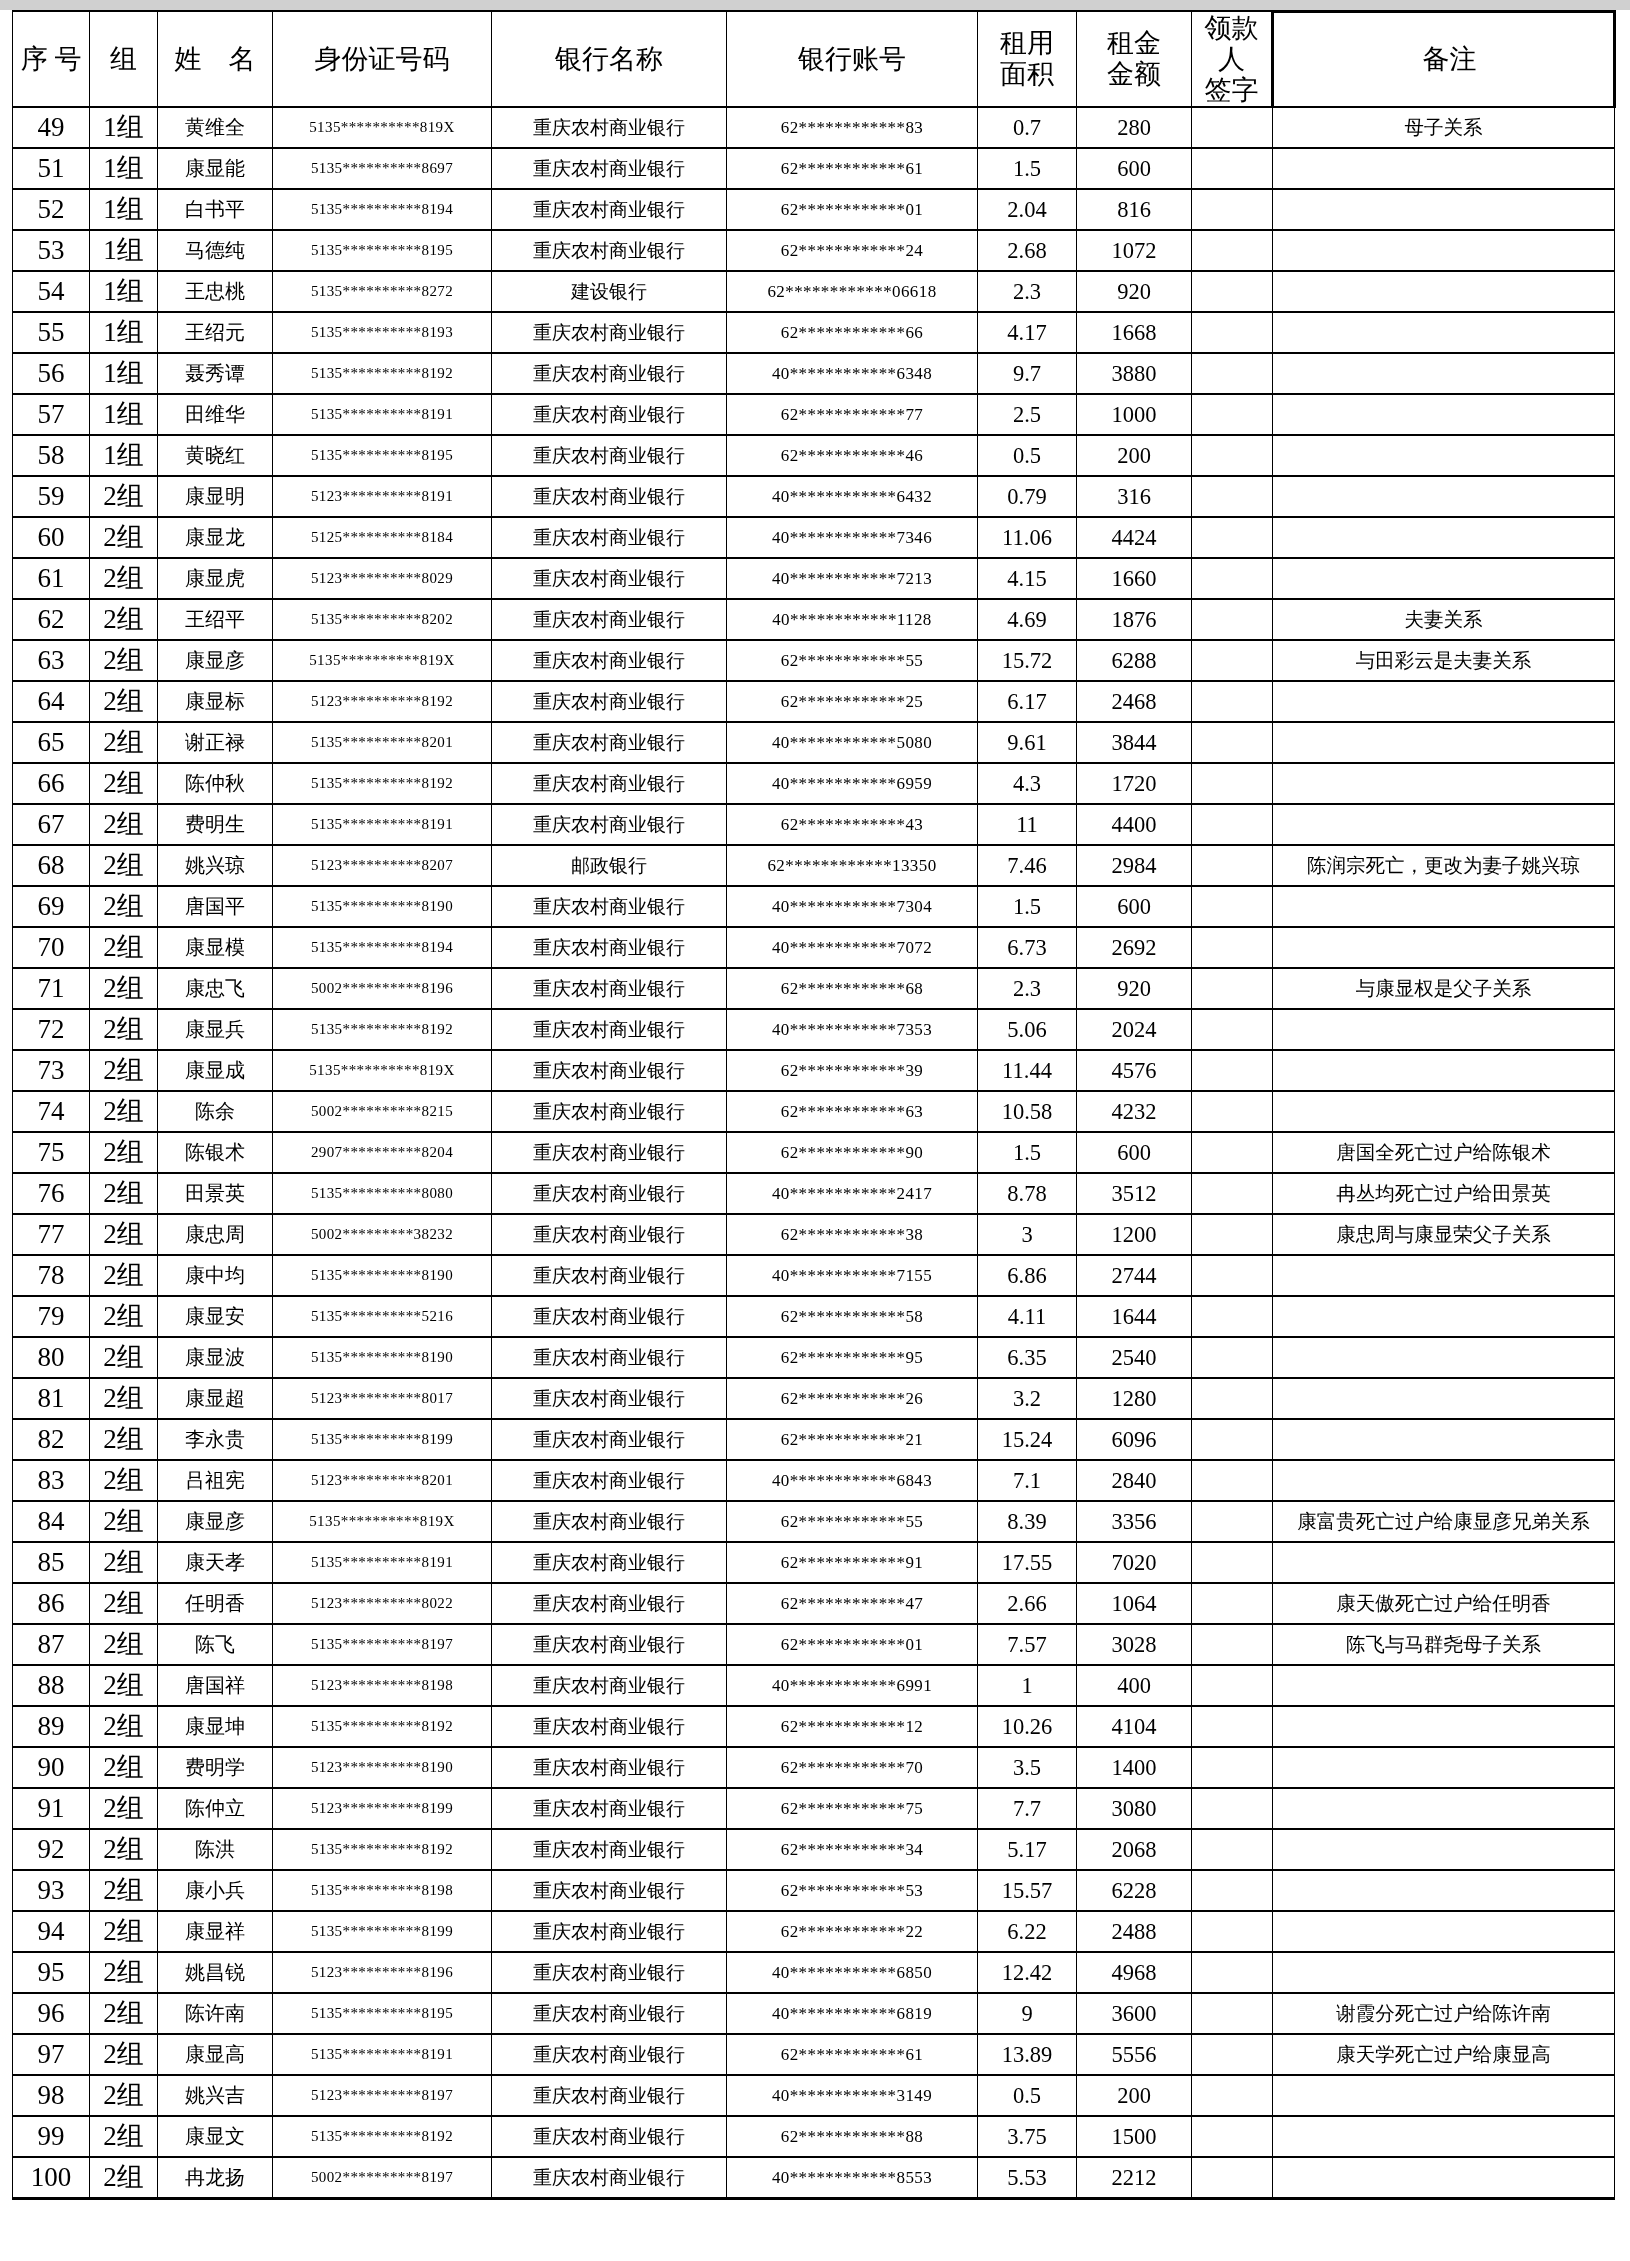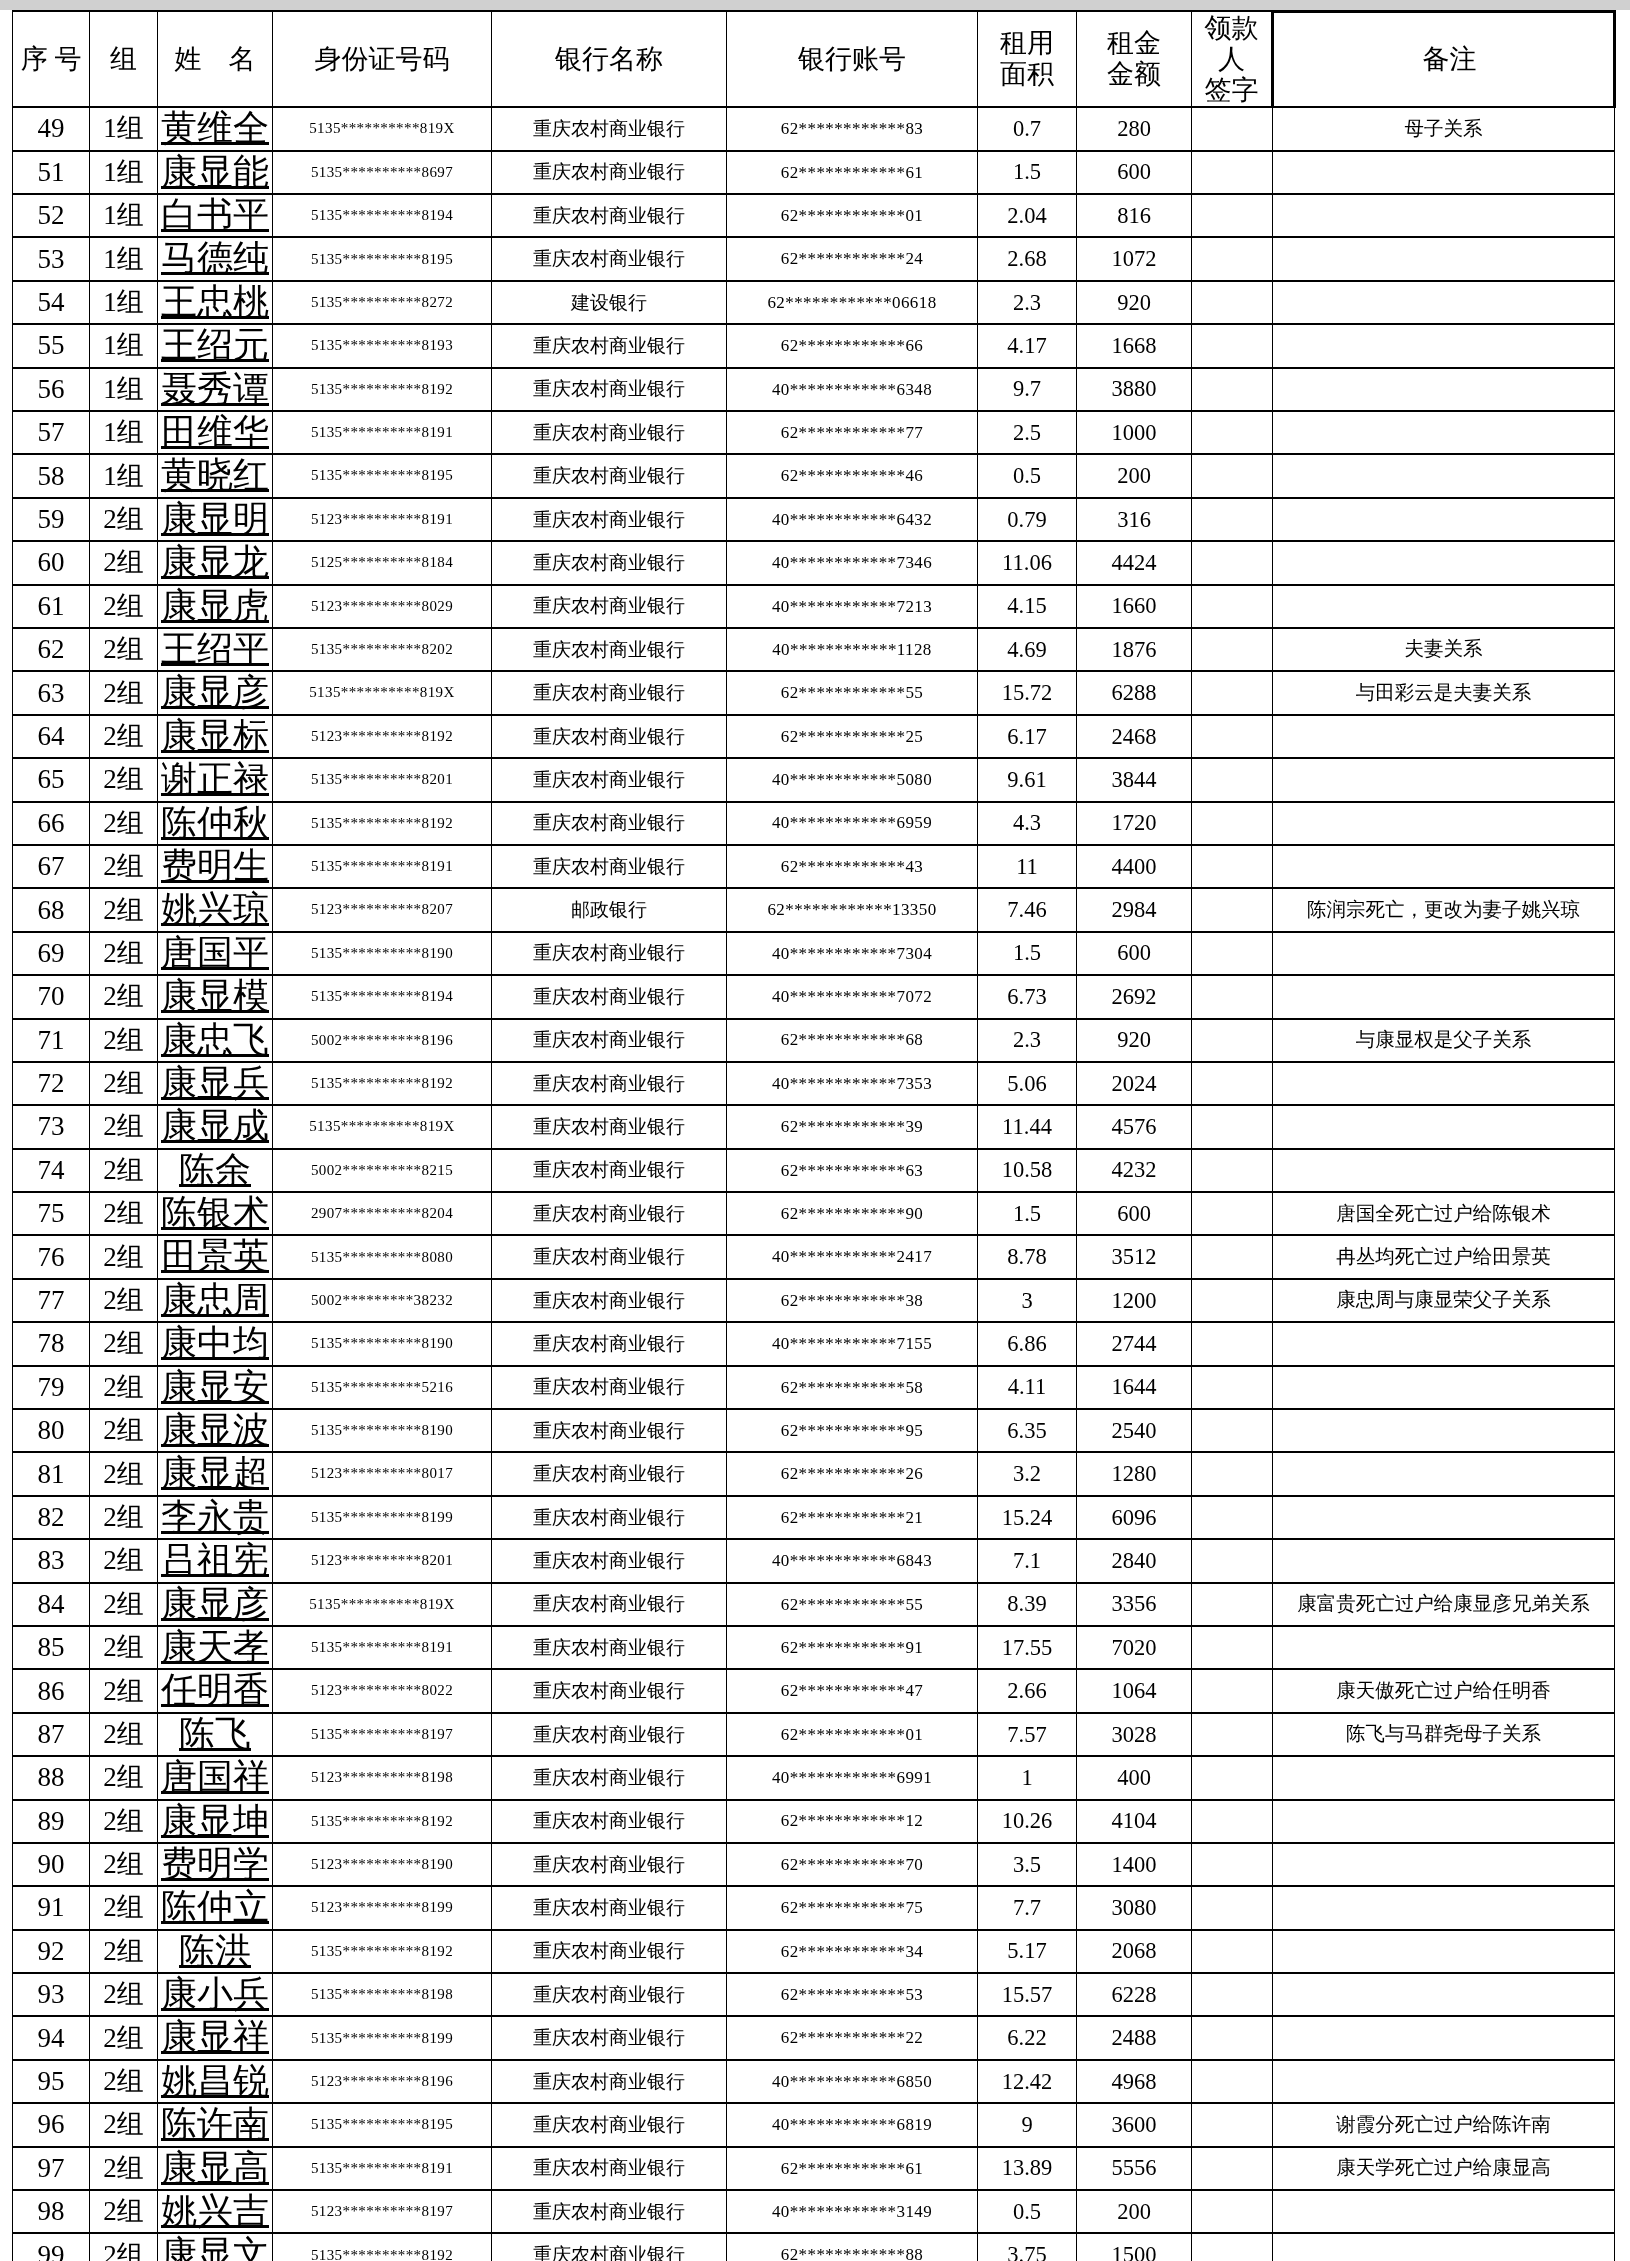--- a/index.html
+++ b/index.html
@@ -44,21 +44,21 @@
     border-top: 1.5px solid #000;
     border-bottom: 3px solid #000;
   }
   thead th.c9 {
     border-top: 3.8px solid #000;
     border-left: 3px solid #000;
     border-right: 3px solid #000;
     padding-left: 15px;
   }
   td.c0, td.c1 { font-size: 27px; }
-  td.c2 { font-size: 36px; text-decoration: underline; }
+  td.c2 { font-size: 20px; }
   td.c3 { font-size: 15px; letter-spacing: 0.4px; }
   td.c4 { font-size: 19px; }
   td.c5 { font-size: 17px; letter-spacing: 0.4px; margin-left: 12px; }
   td.c6, td.c7 { font-size: 22.5px; }
   td.c9 { font-size: 19.5px; border-right: 3px solid #000; }
   tbody tr:last-child td { border-bottom: 3px solid #000; }
 </style>
 </head>
 <body>
 

